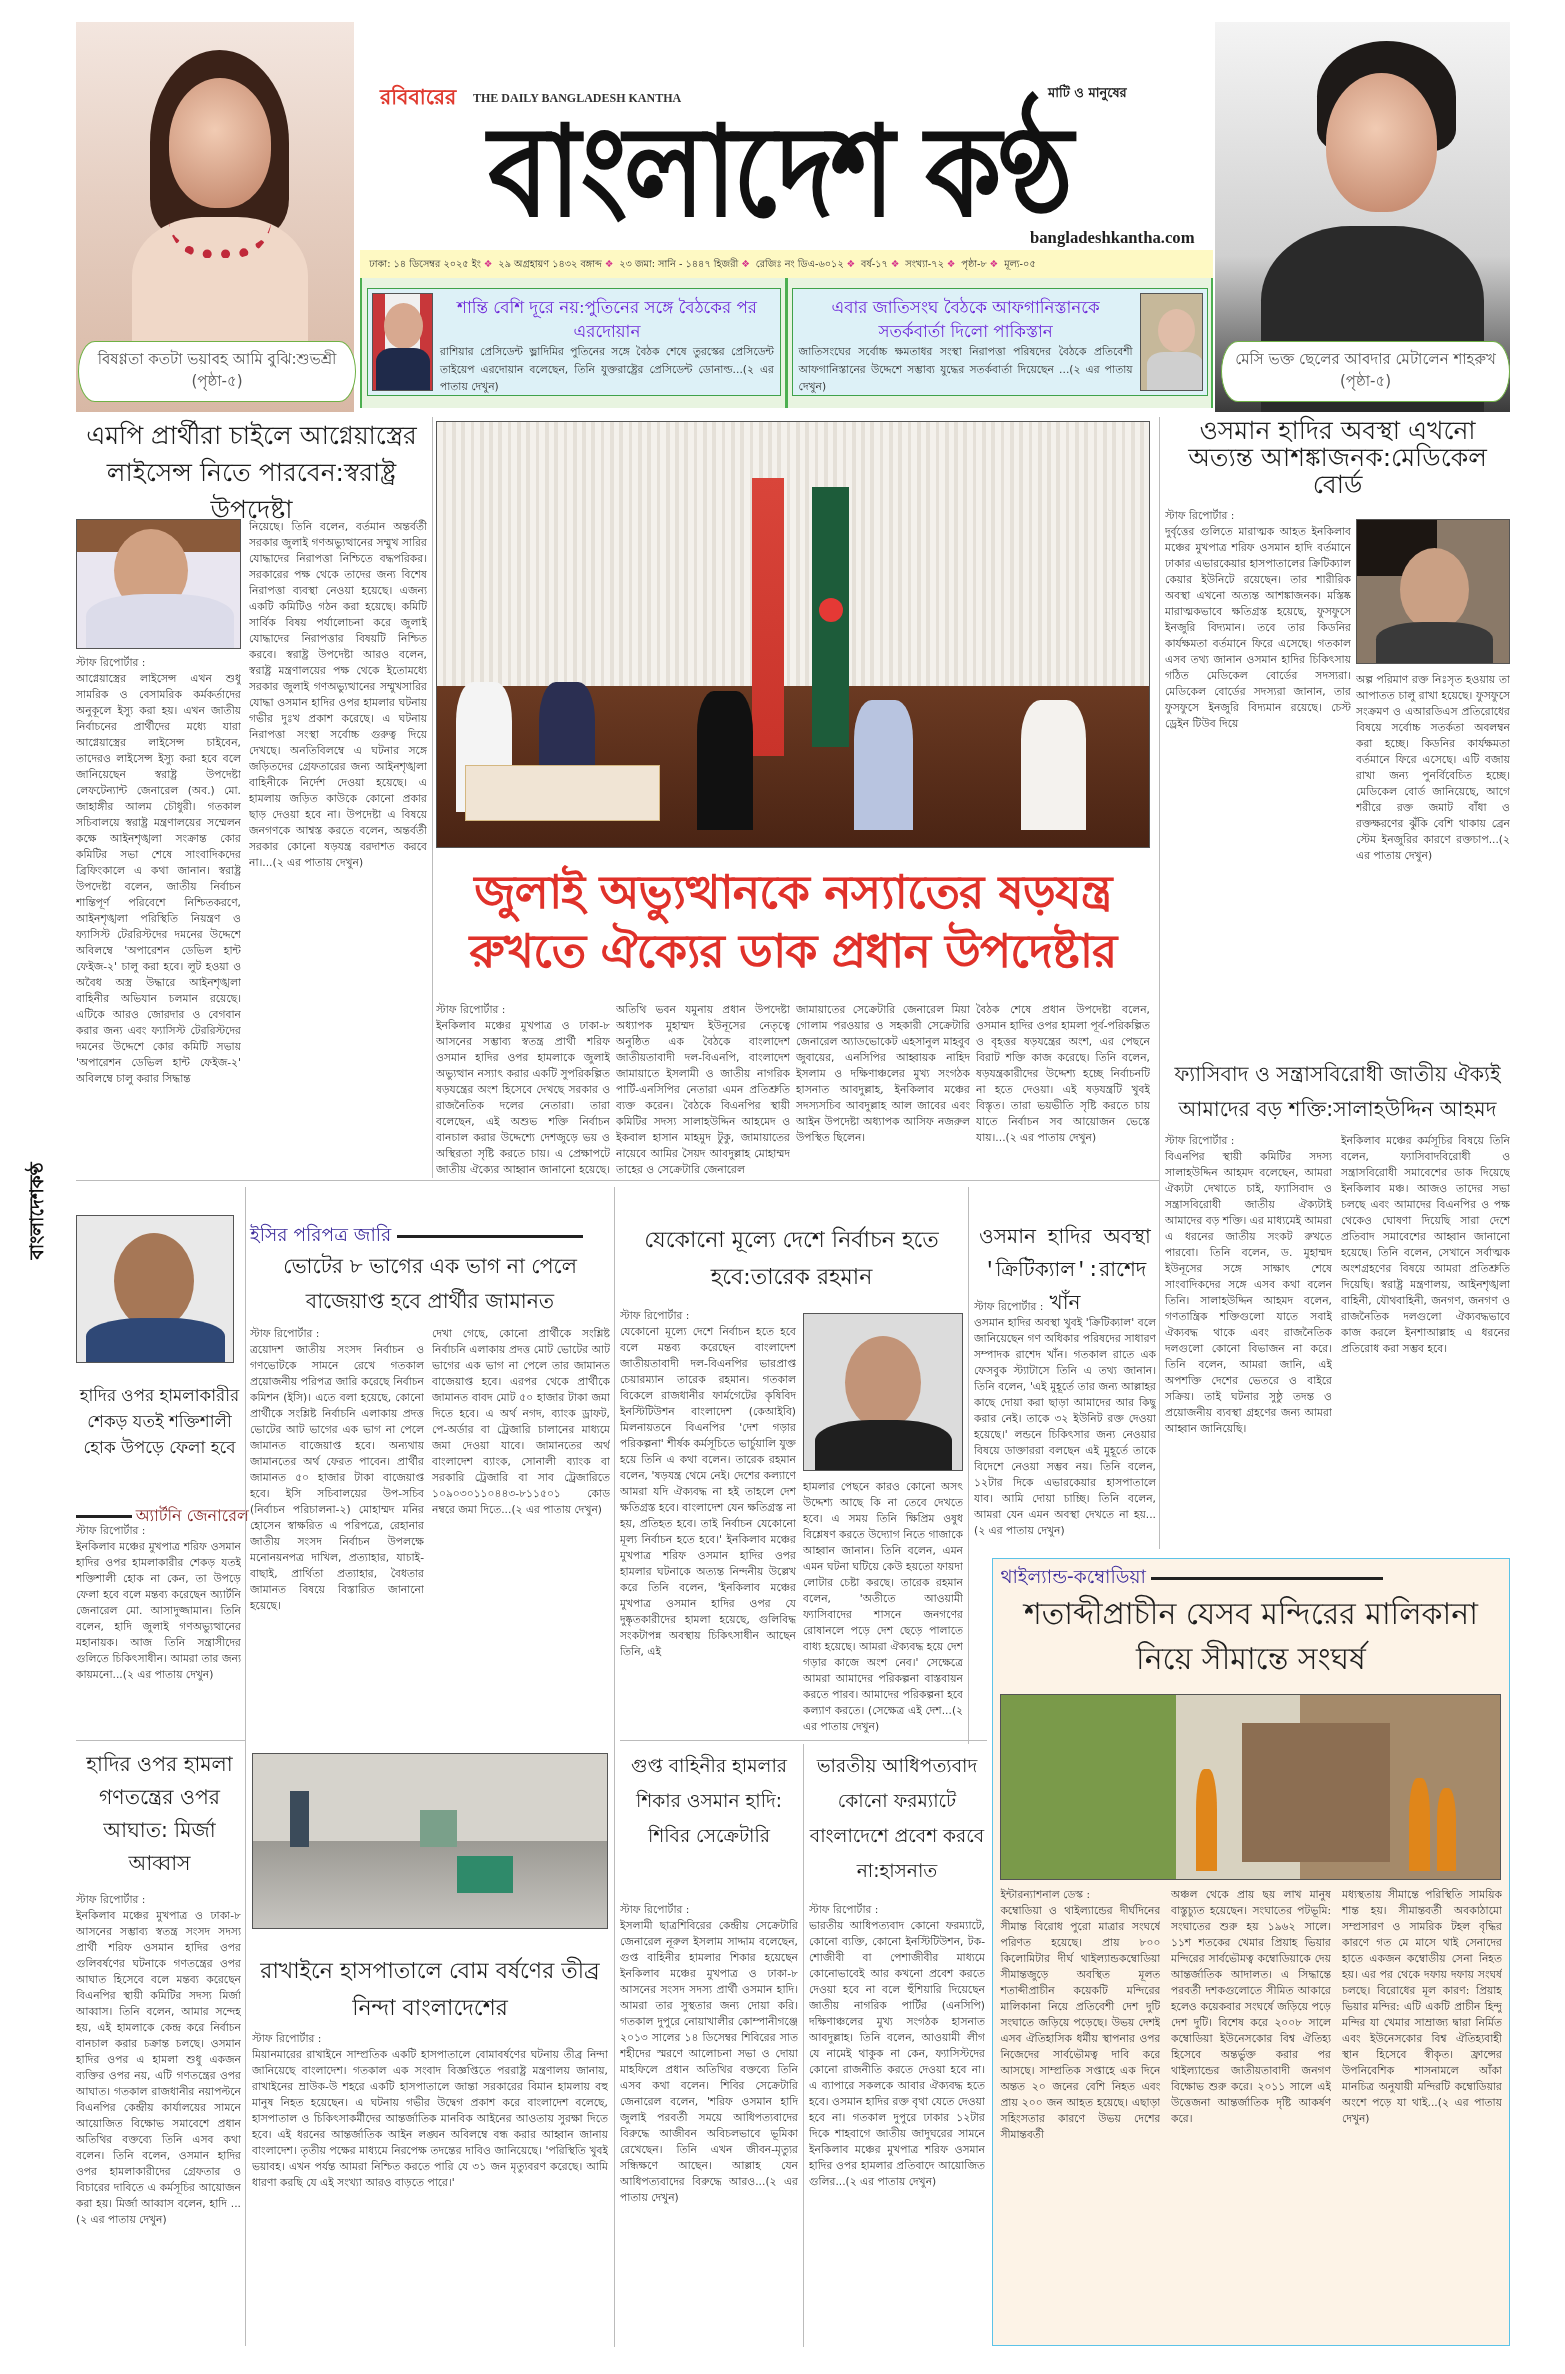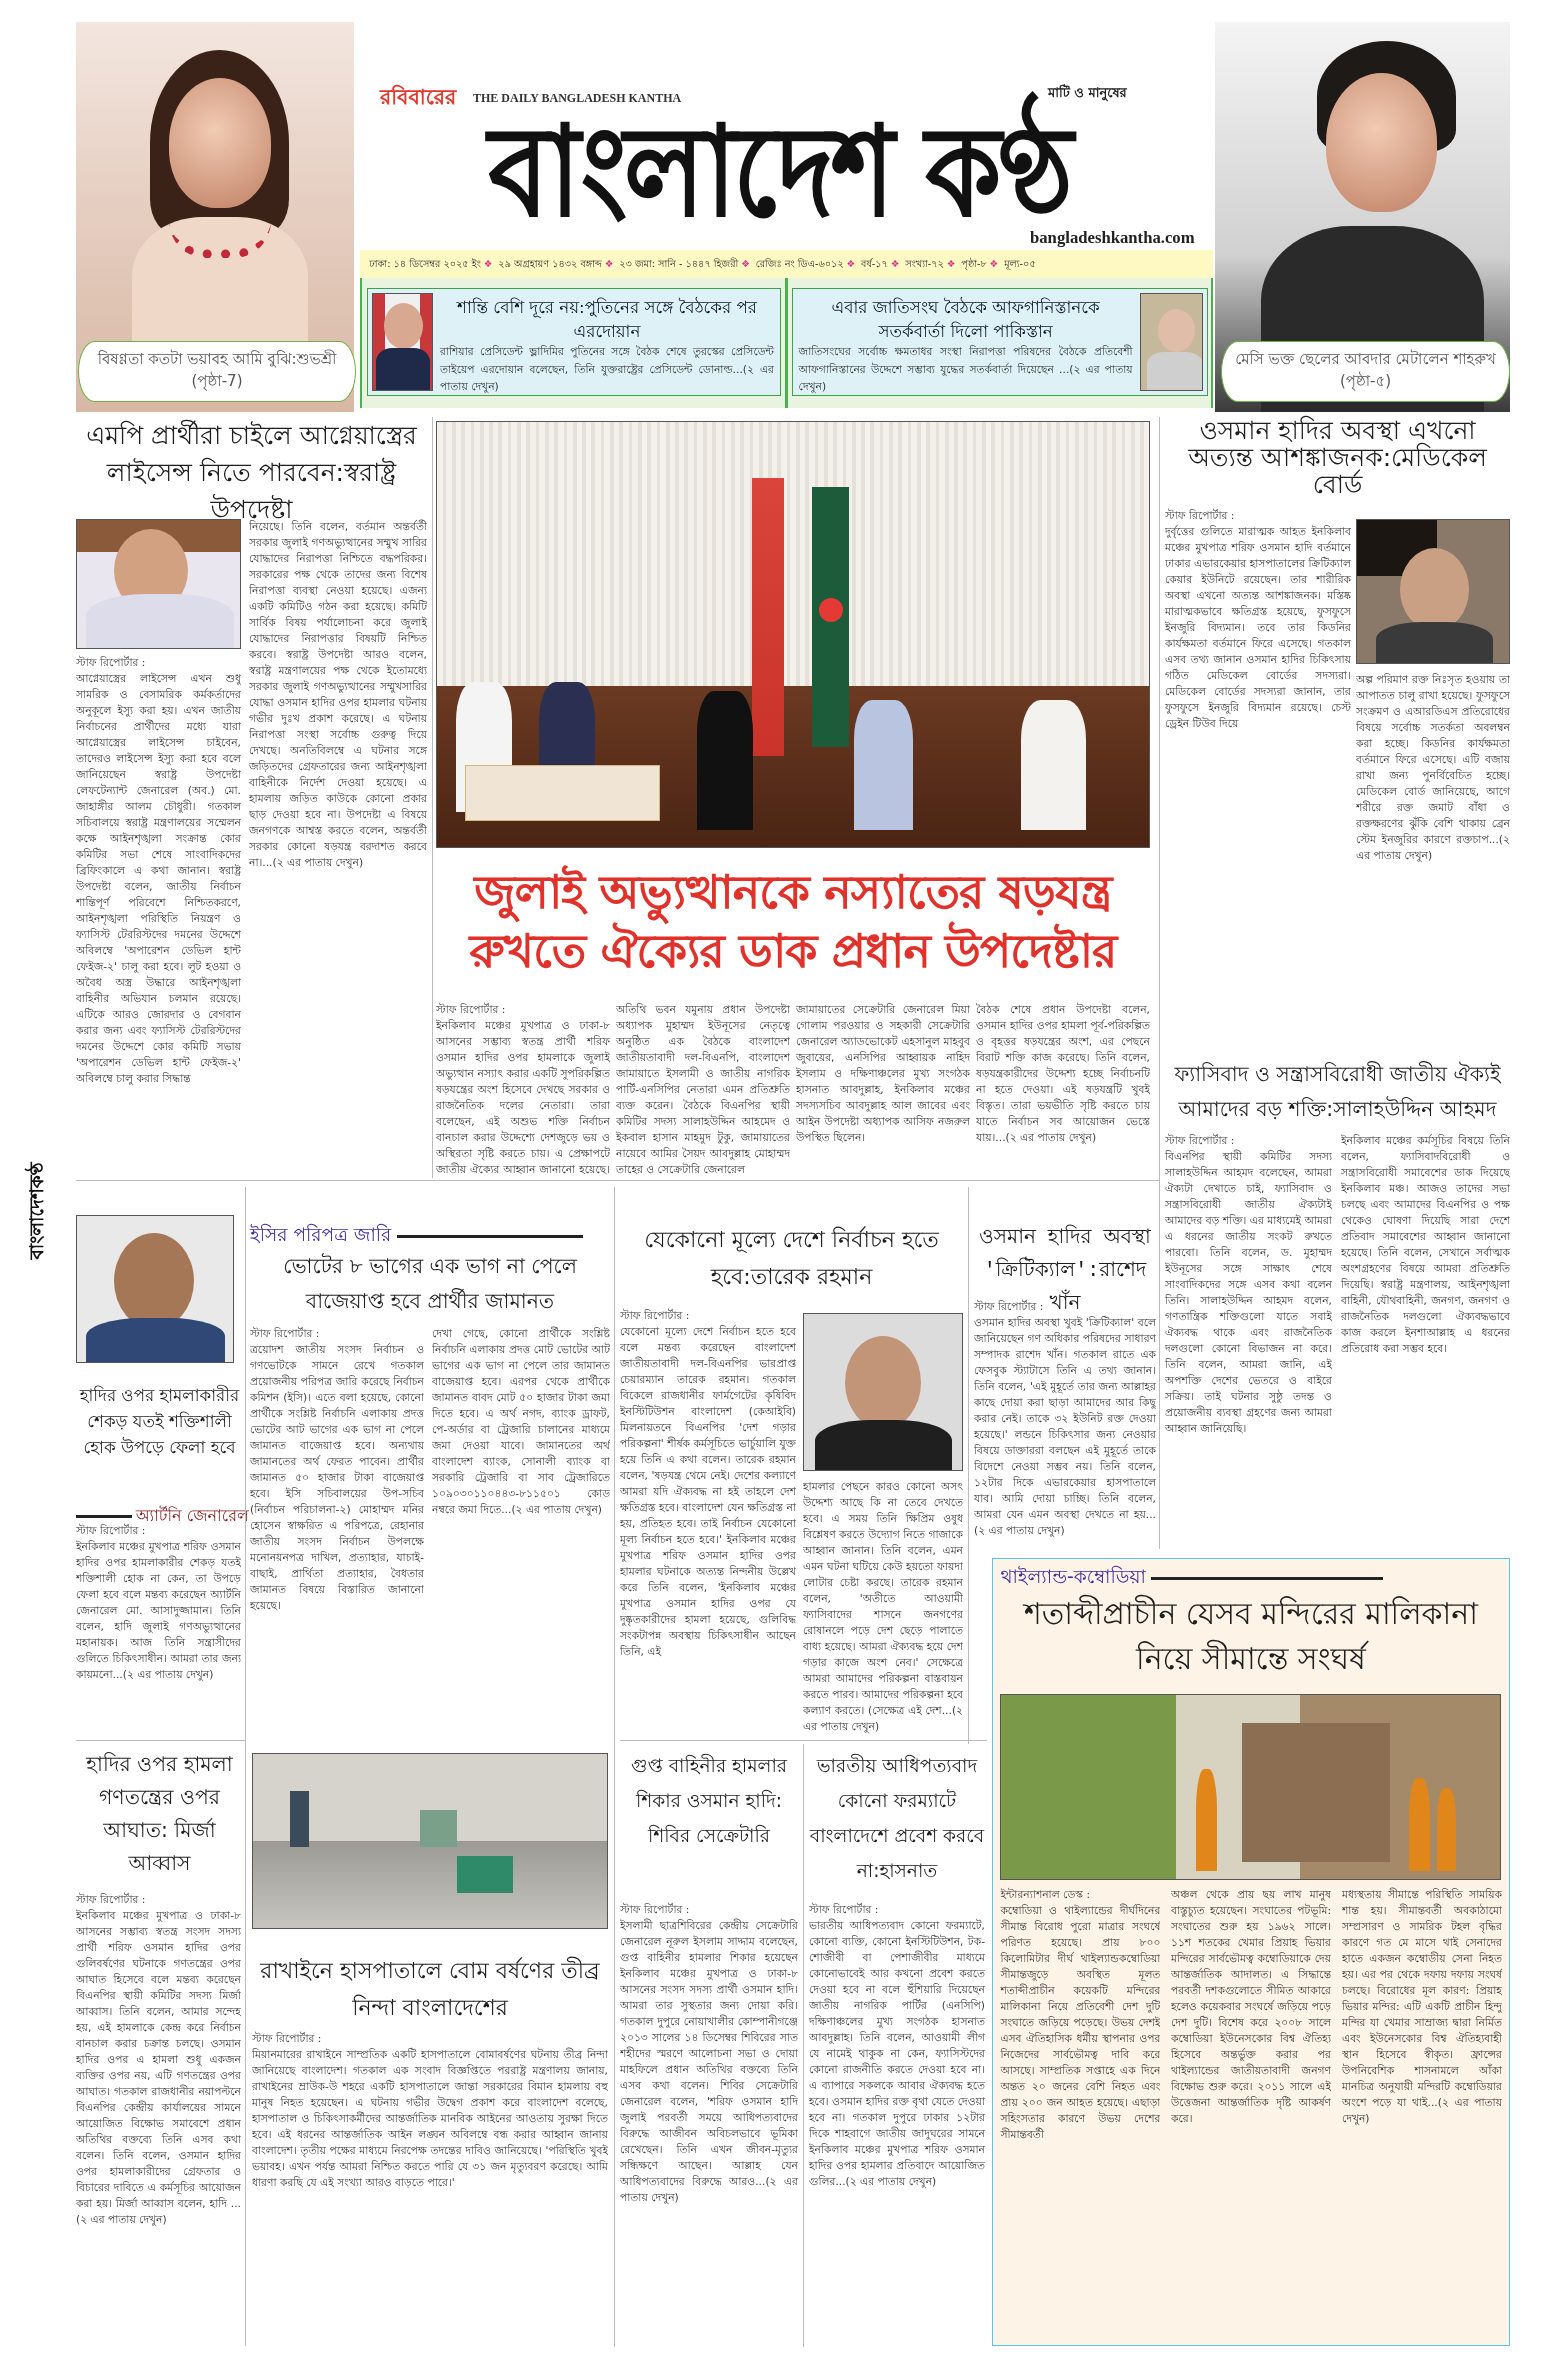--- a/index.html
+++ b/index.html
@@ -24,21 +24,21 @@
 
   
   .portrait { background: linear-gradient(180deg,#f3e6df 0%,#e6cfc2 45%,#d8b8a5 100%); overflow: hidden; }
   .portrait .face { position: absolute; border-radius: 50% 50% 45% 45%; background: radial-gradient(circle at 45% 40%, #f1cbb3, #c98f74 80%); }
   .portrait .hair { position: absolute; border-radius: 50% 50% 20% 20%; background: #3b2218; }
   .scallop { position: absolute; background: #fff; border: 1.9px solid #6fb144; border-radius: 20.4px / 37px; font-size: 15px; line-height: 22px; text-align: center; color: #555; padding: 5.6px 7.4px; }
 
   
   .teaser { position: absolute; background: #ddf1f7; border: 1.9px solid #3fa24a; }
   .teaser-wrap { position: absolute; border-left: 2.8px solid #4caf50; border-right: 2.8px solid #4caf50; background: #e8f4e0; }
-  .teaser .t-head { position: absolute; font-size: 16.7px; line-height: 24px; text-align: center; color: #0f172a; }
+  .teaser .t-head { position: absolute; font-size: 16.7px; line-height: 24px; text-align: center; color: #6d28d9; }
   .teaser .t-body { position: absolute; font-size: 10.7px; line-height: 17.6px; color: #333; text-align: justify; }
 
   .red-hl { color: #e0312a; font-weight: bold; font-family: "DejaVu Sans", sans-serif; text-align: center; font-size: 46px; line-height: 59px; letter-spacing: -0.9px; }
   .kicker { color: #3d2c9b; font-size: 18.6px; }
   .kicker-line { display: inline-block; vertical-align: middle; height: 2.8px; background: #222; margin-left: 5.6px; }
 
   .thai-box { position: absolute; left: 992px; top: 1558px; width: 518px; height: 788px; background: #fdf3e7; border: 1.9px solid #5cc3e8; }
 
   .img-meeting { background:
       linear-gradient(180deg, rgba(0,0,0,0) 62%, #6b3a22 62%, #4a2414 100%),
@@ -48,21 +48,21 @@
 <body>
 
 <div>
 
   <div class="abs portrait" style="left:76px;top:22px;width:278px;height:390px;">
     <div class="hair" style="left:74px;top:28px;width:139px;height:186px;"></div>
     <div class="face" style="left:93px;top:56px;width:102px;height:130px;"></div>
     <div class="abs" style="left:56px;top:195px;width:176px;height:148px;background:#f0d8c8;border-radius:40% 40% 0 0;"></div>
     <div class="abs" style="left:93px;top:199px;width:102px;height:37px;border-bottom:9.3px dotted #c0293a;border-radius:0 0 56px 56px;"></div>
   </div>
-  <div class="scallop" style="left:78px;top:341px;width:278px;height:61px;">বিষণ্ণতা কতটা ভয়াবহ আমি বুঝি:শুভশ্রী (পৃষ্ঠা-7)</div>
+  <div class="scallop" style="left:78px;top:341px;width:278px;height:61px;">বিষণ্ণতা কতটা ভয়াবহ আমি বুঝি:শুভশ্রী (পৃষ্ঠা-৫)</div>
 
   <div class="abs portrait" style="left:1215px;top:22px;width:295px;height:390px;background:linear-gradient(180deg,#f4f4f4,#d0d0d0 60%,#3a3a3a 100%);">
     <div class="hair" style="left:102px;top:18.6px;width:139px;height:111px;background:#1e1a18;"></div>
     <div class="face" style="left:111px;top:51px;width:111px;height:139px;"></div>
     <div class="abs" style="left:46px;top:204px;width:223px;height:186px;background:#2a2a2a;border-radius:40% 40% 0 0;"></div>
   </div>
   <div class="scallop" style="left:1221px;top:341px;width:289px;height:61px;">মেসি ভক্ত ছেলের আবদার মেটালেন শাহরুখ (পৃষ্ঠা-৫)</div>
 
   <div class="abs" id="mast-sunday">রবিবারের</div>
   <div class="abs" id="mast-en">THE DAILY BANGLADESH KANTHA</div>

